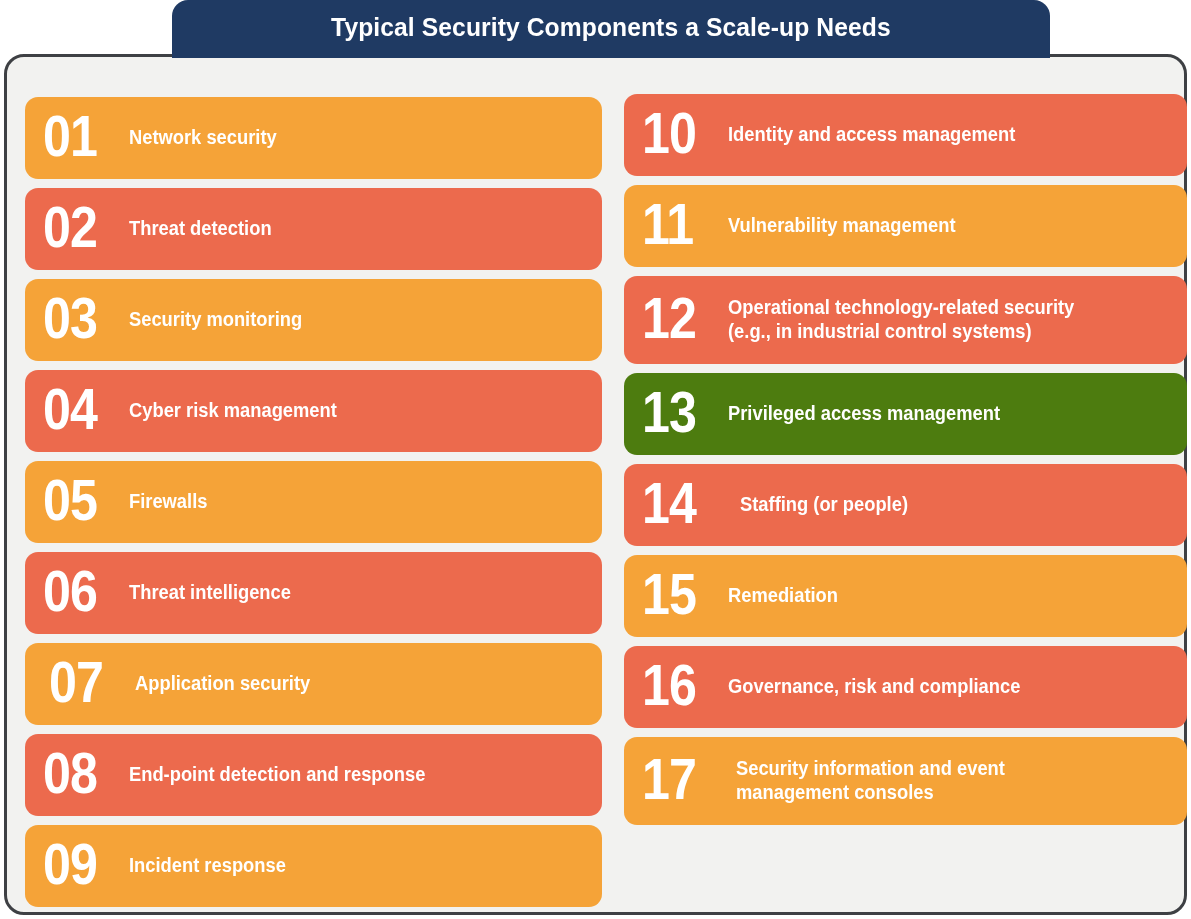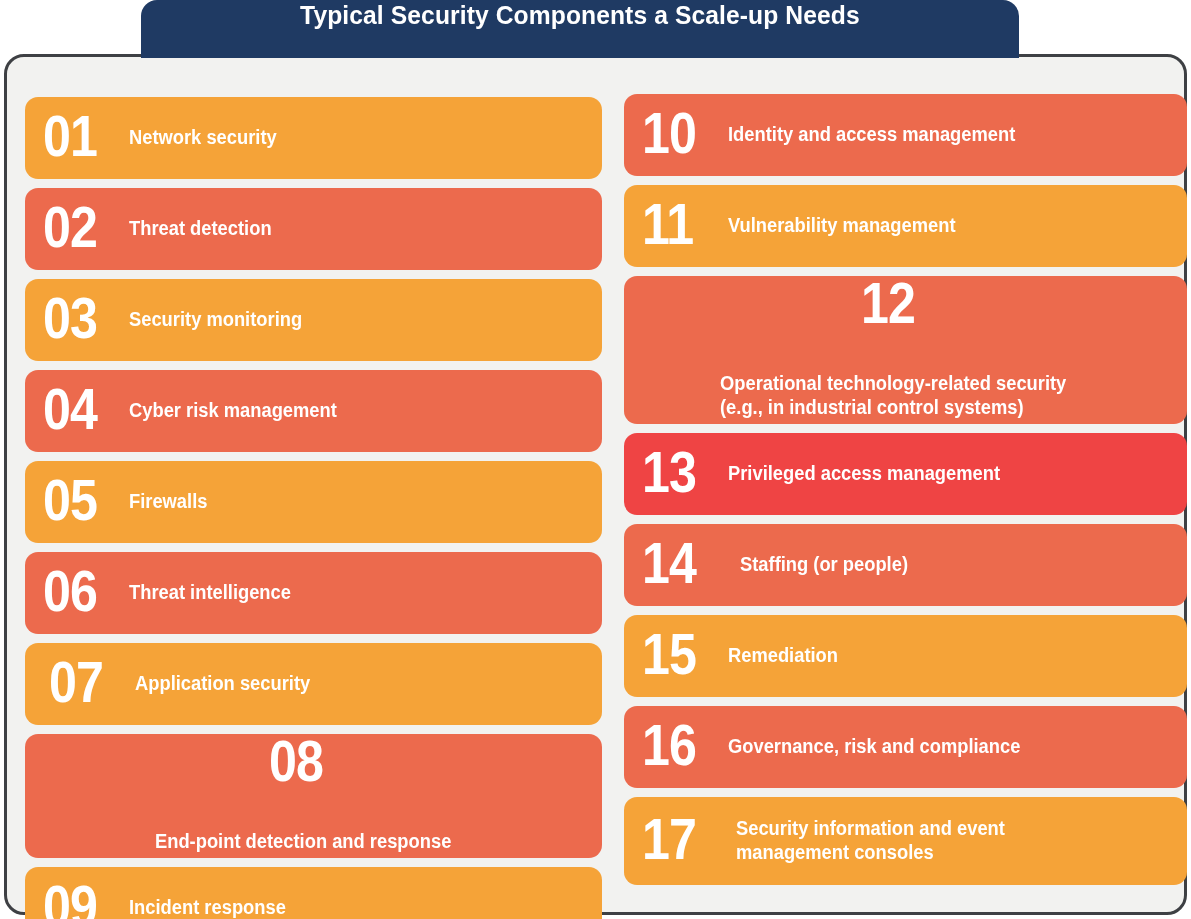--- a/index.html
+++ b/index.html
@@ -17,28 +17,29 @@
 
   #infographic {
     position: relative;
     width: 1191px;
     height: 919px;
   }
 
   
   .title-bar {
     position: absolute;
-    left: 141px;
+    left: 172px;
     top: 0px;
     width: 878px;
     height: 58px;
     background: #1F3A63;
     border-top-left-radius: 16px;
     border-top-right-radius: 16px;
     display: flex;
+    align-items: center;
     justify-content: center;
     z-index: 3;
     box-sizing: border-box;
     padding-bottom: 4px;
   }
   .title-text {
     color: #ffffff;
     font-size: 26.5px;
     font-weight: bold;
     letter-spacing: 0.1px;
@@ -165,43 +166,43 @@
           <div class="card-label"><span>Firewalls</span></div>
         </div>
         <div class="card" style="background: rgb(236, 106, 77);">
           <div class="card-num">06</div>
           <div class="card-label"><span>Threat intelligence</span></div>
         </div>
         <div class="card" style="background: rgb(245, 163, 56); padding-left: 24px;">
           <div class="card-num">07</div>
           <div class="card-label"><span>Application security</span></div>
         </div>
-        <div class="card" style="background: rgb(236, 106, 77); flex-direction: column;">
+        <div class="card" style="background: rgb(236, 106, 77);">
           <div class="card-num">08</div>
           <div class="card-label"><span>End-point detection and response</span></div>
         </div>
         <div class="card" style="background: rgb(245, 163, 56);">
           <div class="card-num">09</div>
           <div class="card-label"><span>Incident response</span></div>
         </div>
       </div>
     <div class="column column-right" id="right-column">
         <div class="card" style="background: rgb(236, 106, 77);">
           <div class="card-num">10</div>
           <div class="card-label"><span>Identity and access management</span></div>
         </div>
         <div class="card" style="background: rgb(245, 163, 56);">
           <div class="card-num">11</div>
           <div class="card-label"><span>Vulnerability management</span></div>
         </div>
-        <div class="card tall" style="background: rgb(236, 106, 77); flex-direction: column;">
+        <div class="card tall" style="background: rgb(236, 106, 77);">
           <div class="card-num">12</div>
           <div class="card-label"><span>Operational technology-related security</span><span class="line2">(e.g., in industrial control systems)</span></div>
         </div>
-        <div class="card" style="background: #ef4444;">
+        <div class="card" style="background: #4d7c0f;">
           <div class="card-num">13</div>
           <div class="card-label"><span>Privileged access management</span></div>
         </div>
         <div class="card" style="background: rgb(236, 106, 77); gap: 12px;">
           <div class="card-num">14</div>
           <div class="card-label"><span>Staffing (or people)</span></div>
         </div>
         <div class="card" style="background: rgb(245, 163, 56);">
           <div class="card-num">15</div>
           <div class="card-label"><span>Remediation</span></div>

